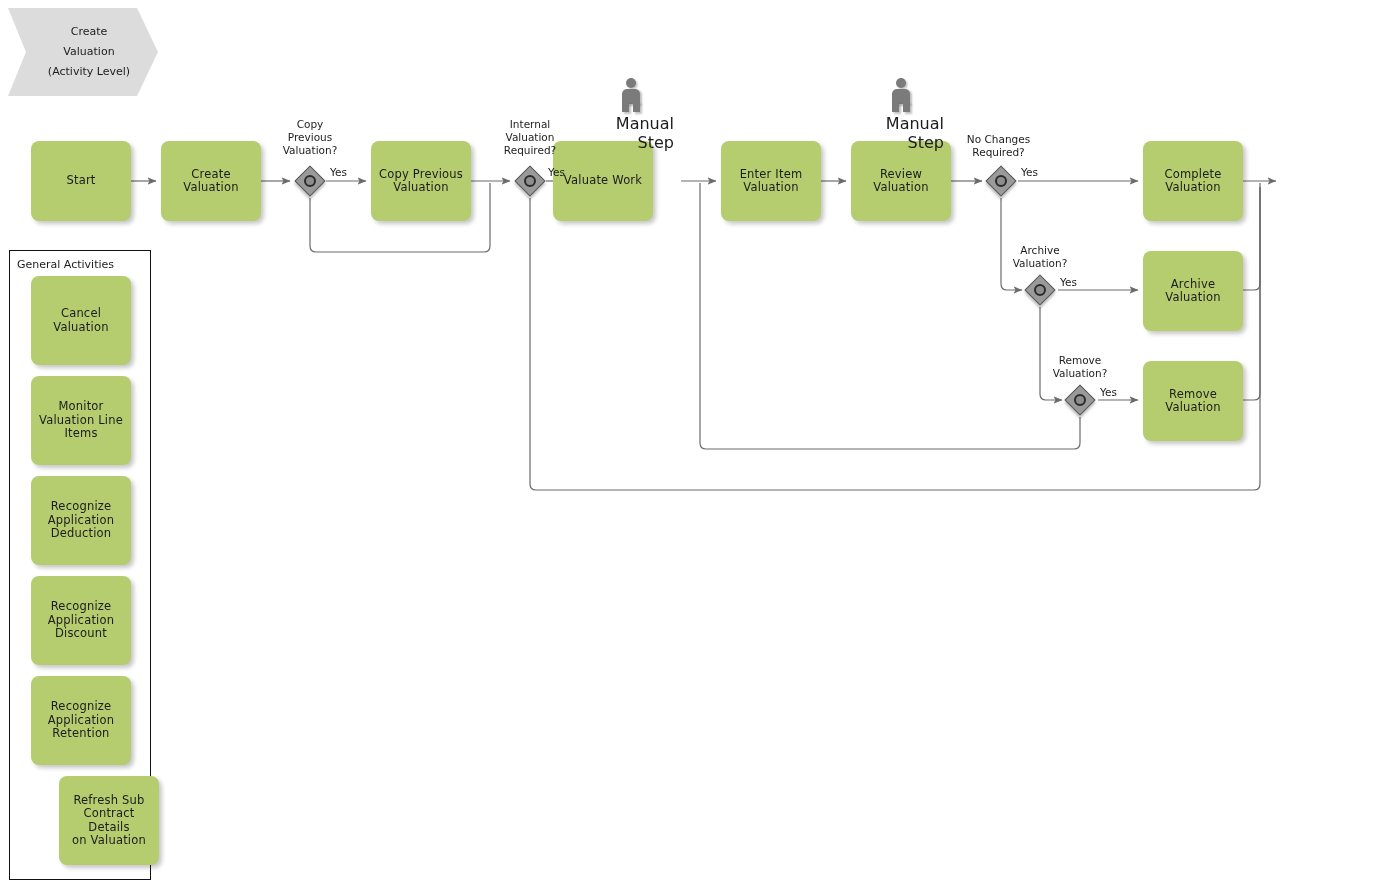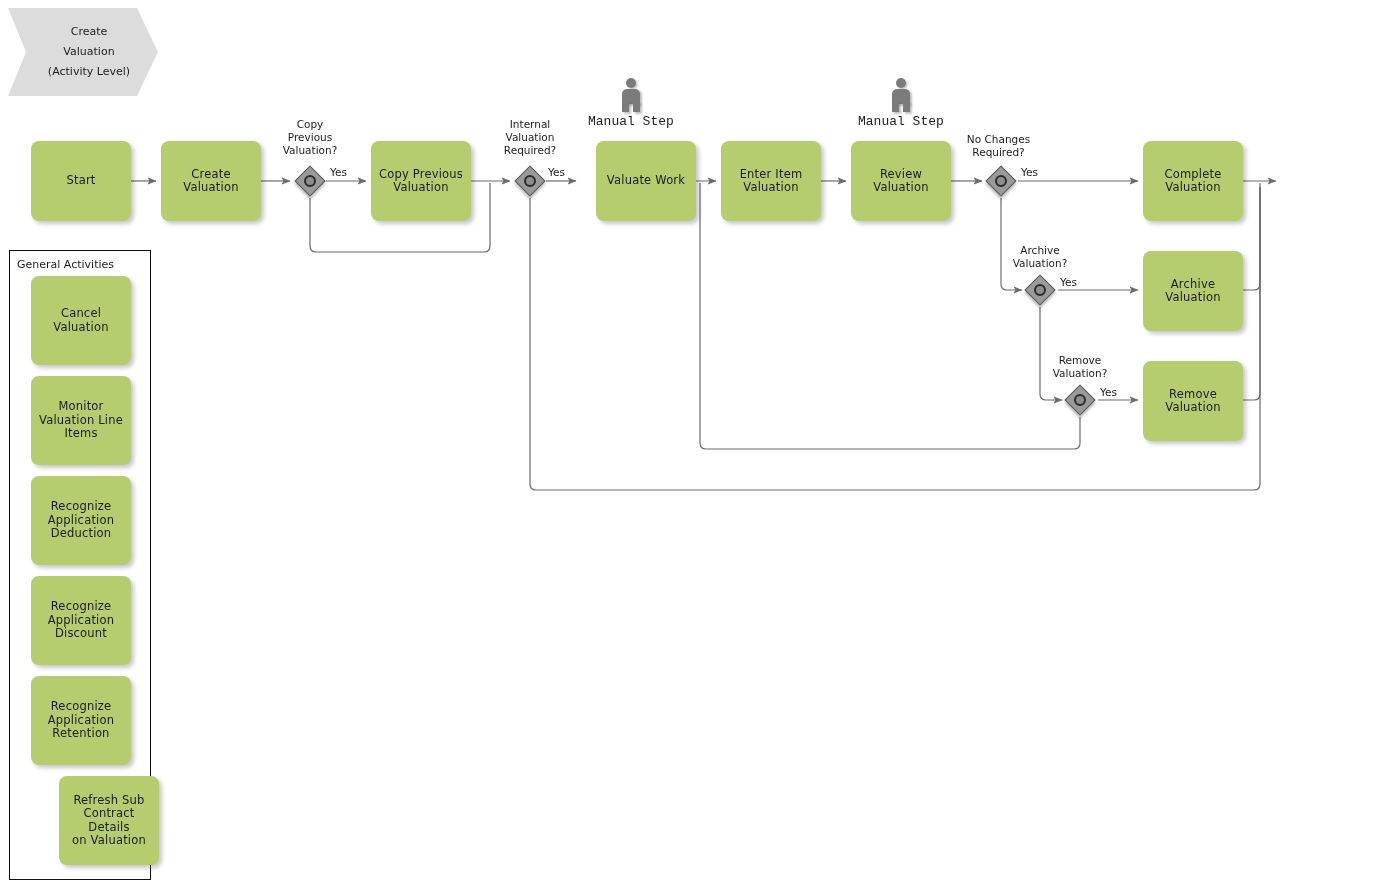--- a/index.html
+++ b/index.html
@@ -84,24 +84,23 @@
   }
   .yes {
     position: absolute;
     font-size: 10.5px;
     color: #1c1c1c;
   }
 
   
   .manual {
     position: absolute;
-    text-align: left;
-    font-size: 13px;
-    color: #1c1c1c;
-    font-family: Liberation Mono, monospace;
+    text-align: right;
+    font-size: 16px;
+    color: #1c1c1c;
   }
   .manual .person {
     position: relative;
     width: 26px;
     height: 34px;
     margin: 0 auto 2px auto;
   }
   .manual .head {
     position: absolute;
     left: 8px; top: 0;
@@ -233,21 +232,21 @@
 Valuation
 (Activity Level)</div>
 
   <div class="task" style="left:31px;  top:141px; width:100px; height:80px;">Start</div>
 
   <div class="task" style="left:161px; top:141px; width:100px; height:80px;">Create Valuation</div>
 
   <div class="task" style="left:371px; top:141px; width:100px; height:80px; white-space:pre-line;">Copy Previous
 Valuation</div>
 
-  <div class="task" style="left:596px; top:141px; width:100px; height:80px;">Valuate Work</div>
+  <div class="task" style="left:553px; top:141px; width:100px; height:80px;">Valuate Work</div>
 
   <div class="task" style="left:721px; top:141px; width:100px; height:80px; white-space:pre-line;">Enter Item
 Valuation</div>
 
   <div class="task" style="left:851px; top:141px; width:100px; height:80px; white-space:pre-line;">Review
 Valuation</div>
 
   <div class="task" style="left:1143px; top:141px; width:100px; height:80px; white-space:pre-line;">Complete
 Valuation</div>
 

